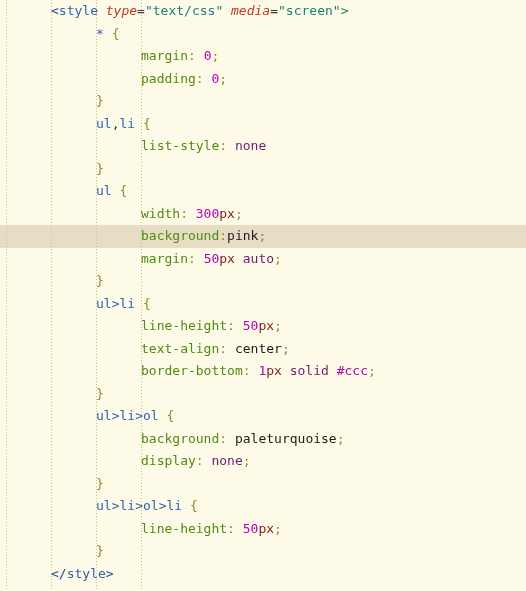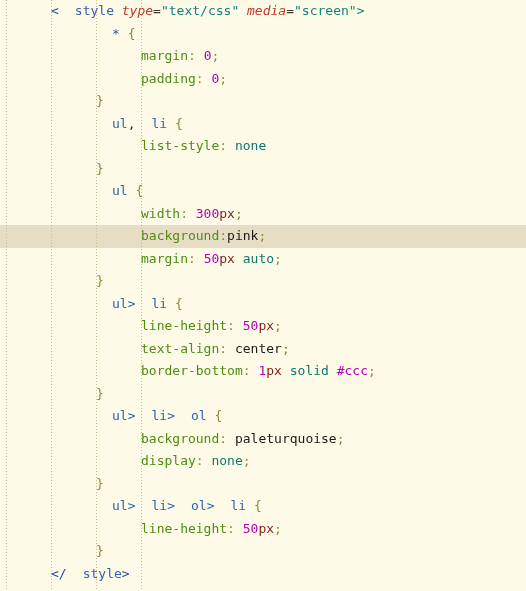--- a/index.html
+++ b/index.html
@@ -63,29 +63,29 @@
     letter-spacing: 0px;
   }
   .line {
     height: 22.5px;
     white-space: pre;
     padding-left: 6px;
   }
 
   
   .t-bracket   { color: #1f4e9c; }   
-  .t-tag       { color: #3163ad; margin-left: 16px; }   
+  .t-tag       { color: #3163ad; }   
   .t-attr      { color: #c0392b; font-style: italic; }   
   .t-eq        { color: #3a3a2a; }
   .t-string    { color: #17807e; }   
   .t-prop      { color: #4e8c13; }   
   .t-punc      { color: #8d8a33; }   
   .t-num       { color: #b300b3; }   
   .t-unit      { color: #7f1d1d; }   
-  .t-kw        { color: #0f766e; }   
+  .t-kw        { color: #701a75; }   
   .t-plain     { color: #1a1a1a; }   
   .t-sel-op    { color: #3163ad; }   
   .t-comma     { color: #2f2f1f; }
 </style>
 </head>
 <body>
 
 <div id="editor">
 
   <div class="current-line-highlight" style="top: 225px; height: 22.5px; background: rgb(230, 221, 196);"></div>

